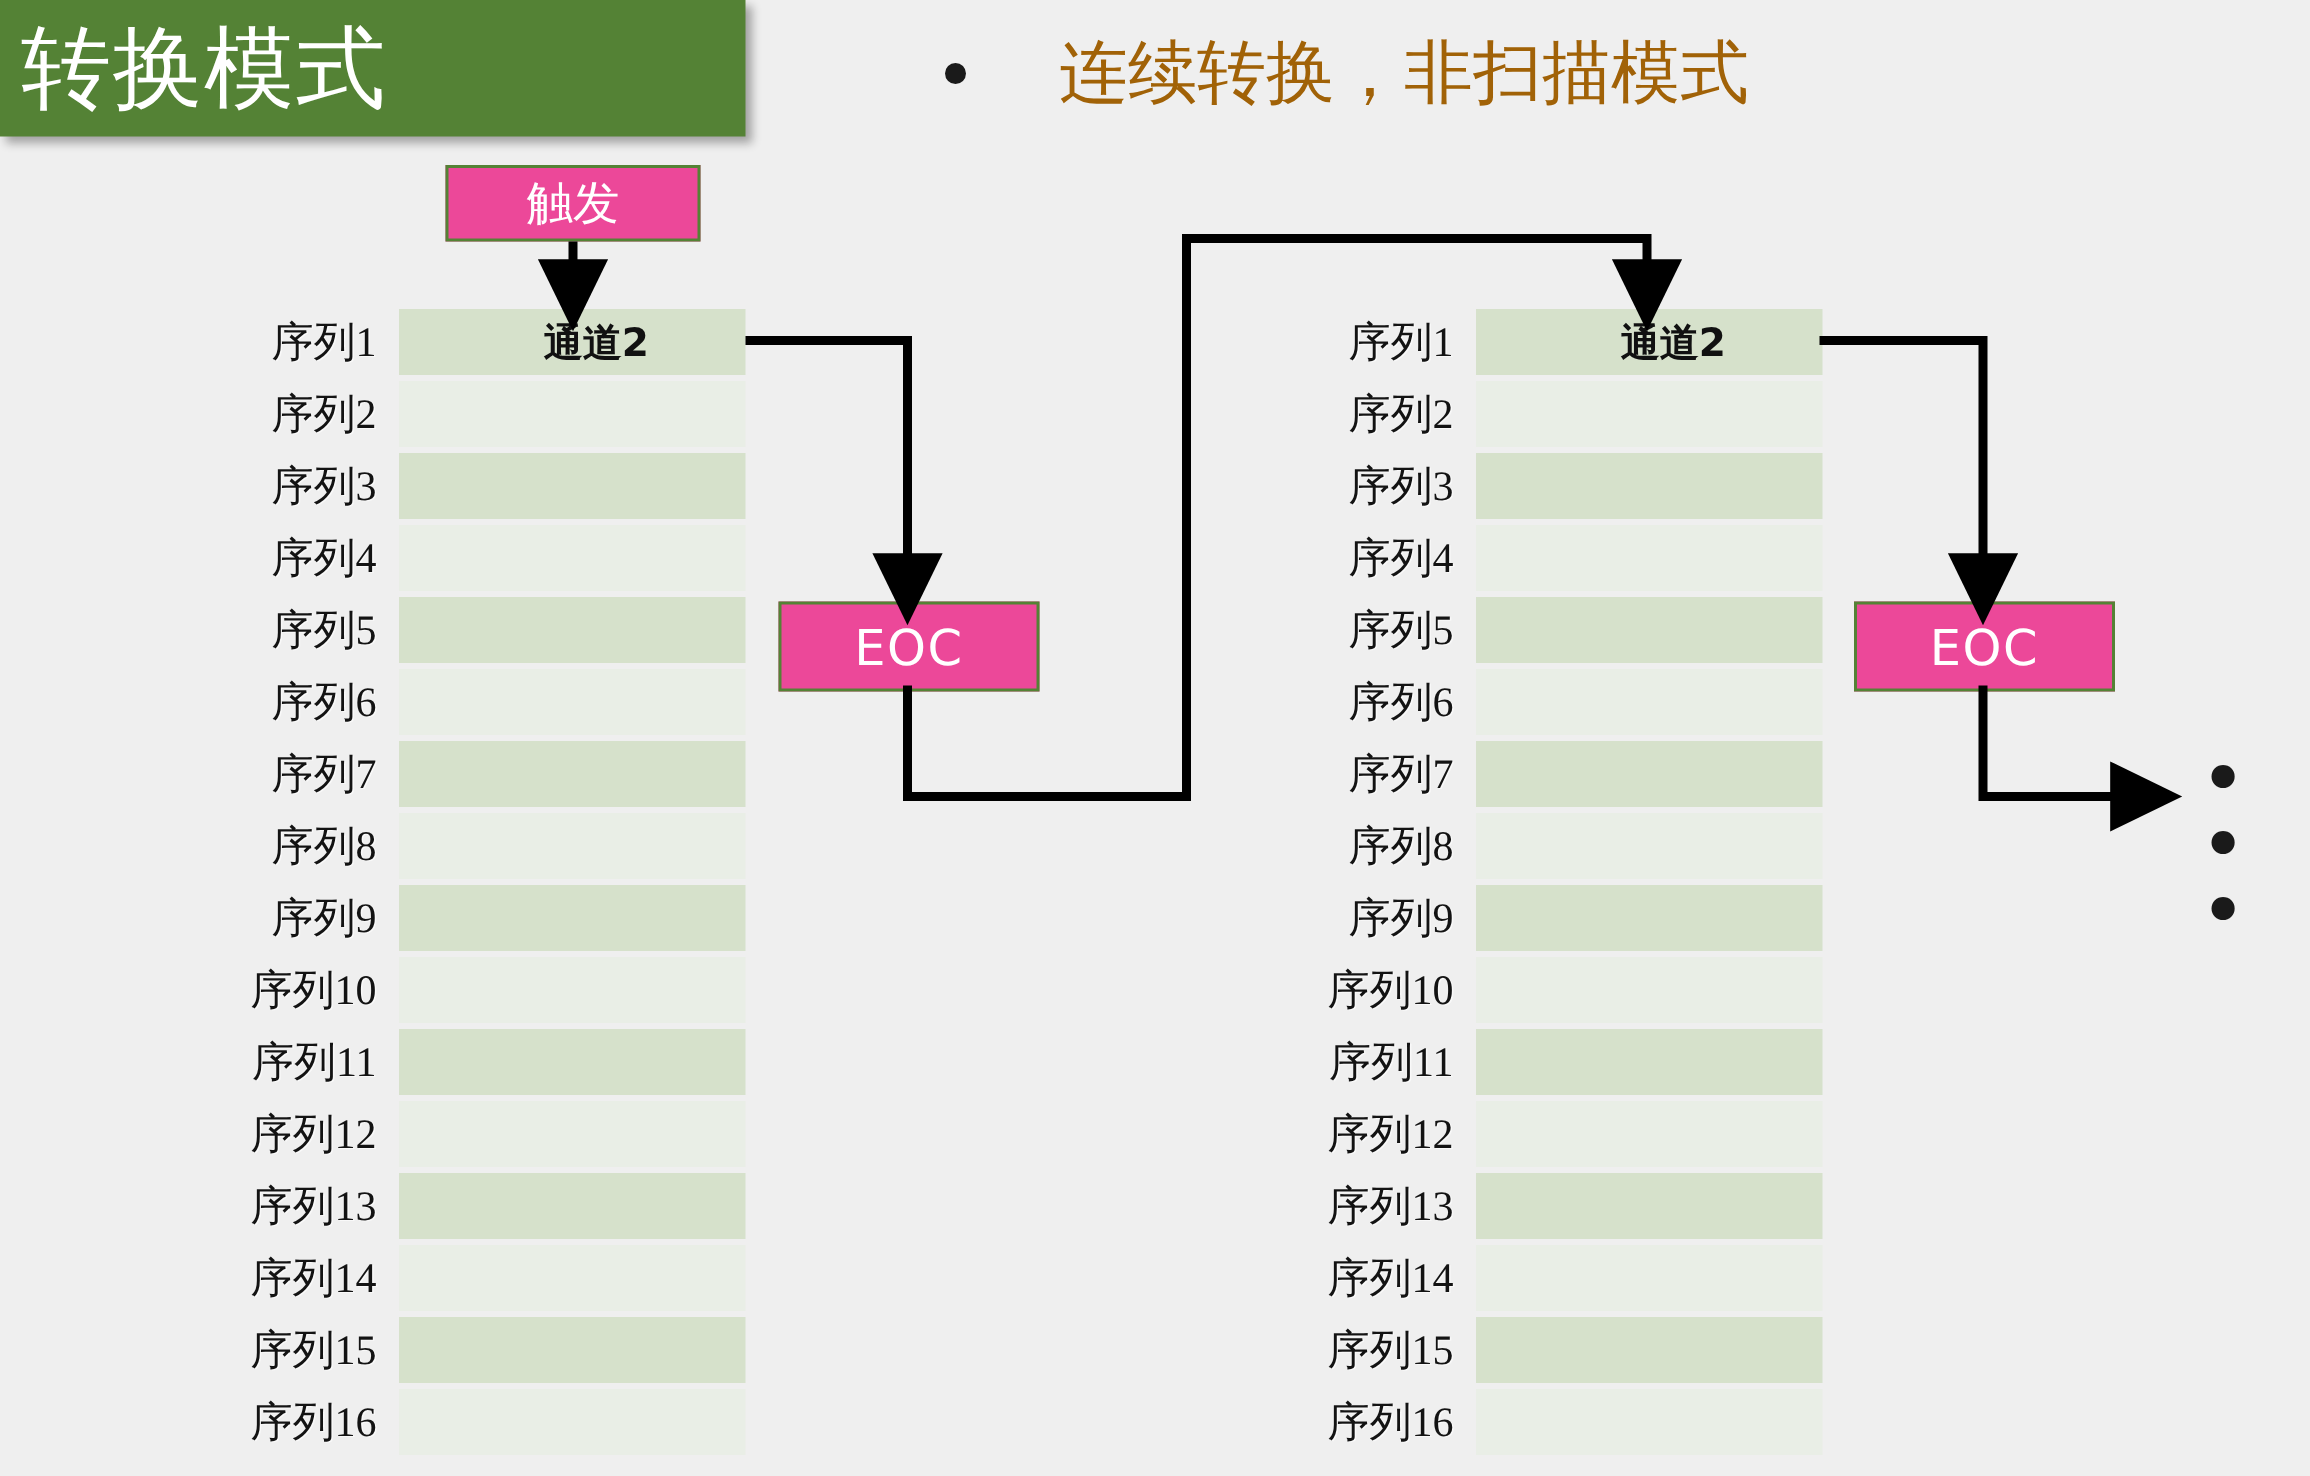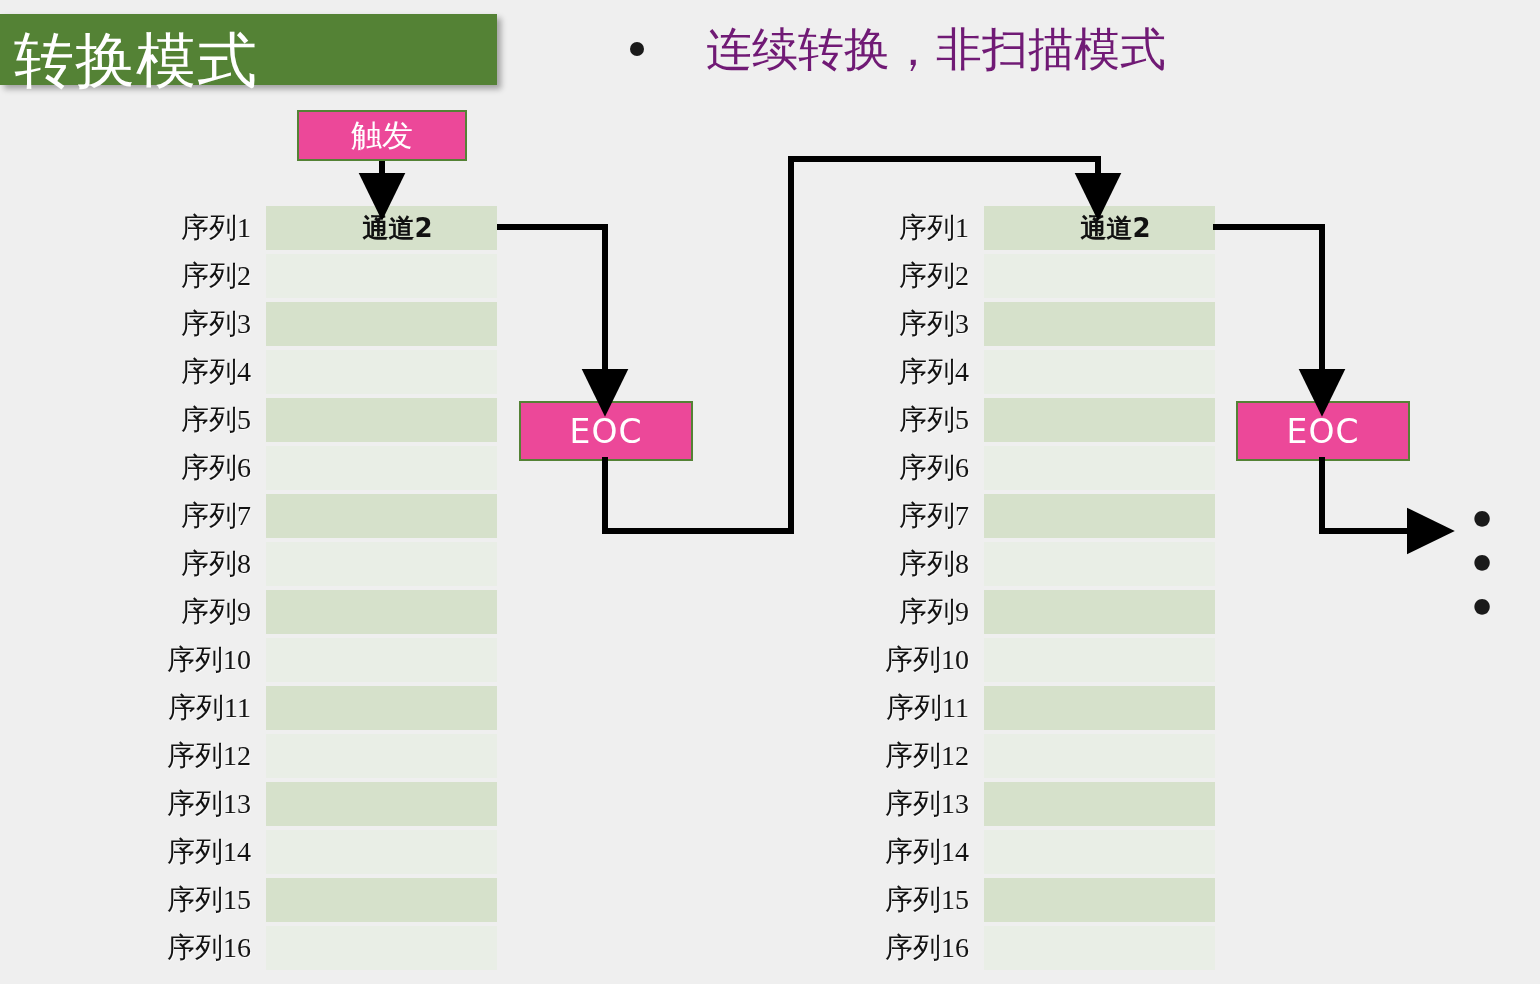--- a/index.html
+++ b/index.html
@@ -7,21 +7,21 @@
     width:1540px;height:984px;
     background:#efefef;
     font-family:"Liberation Serif","DejaVu Serif",serif;
     overflow:hidden;
     position:relative;
   }
   .stage{position:absolute;left:0;top:0;width:1540px;height:984px;}
 
   
   .title-banner{
-    position:absolute;left:0;top:14px;width:497px;height:71px;
+    position:absolute;left:0;top:0;width:497px;height:91px;
     background:#548235;
     box-shadow:4px 4px 6px rgba(0,0,0,0.32);
     box-sizing:border-box;
   }
   .title-text{
     position:absolute;left:14px;top:2px;
     font-family:"DejaVu Sans","Liberation Sans",sans-serif;
     font-size:60px;line-height:88px;color:#ffffff;
     white-space:nowrap;letter-spacing:1px;
   }
@@ -29,22 +29,22 @@
   
   .bullet-row{
     position:absolute;left:630px;top:18px;
     display:flex;align-items:center;
   }
   .bullet-dot{
     width:14px;height:14px;border-radius:50%;background:#1a1a1a;
     margin-right:62px;flex:none;
   }
   .bullet-text{
-    font-family:Liberation Sans, sans-serif;
-    font-size:46px;color:#701a75;white-space:nowrap;line-height:62px;
+    font-family:Liberation Serif, serif;
+    font-size:46px;color:#a16207;white-space:nowrap;line-height:62px;
   }
 
   
   .gbox{
     position:absolute;box-sizing:border-box;
     background:#ec4899;border:2px solid #548235;
     color:#ffffff;text-align:center;
     font-family:"DejaVu Sans","Liberation Sans",sans-serif;
     display:flex;align-items:center;justify-content:center;
   }

